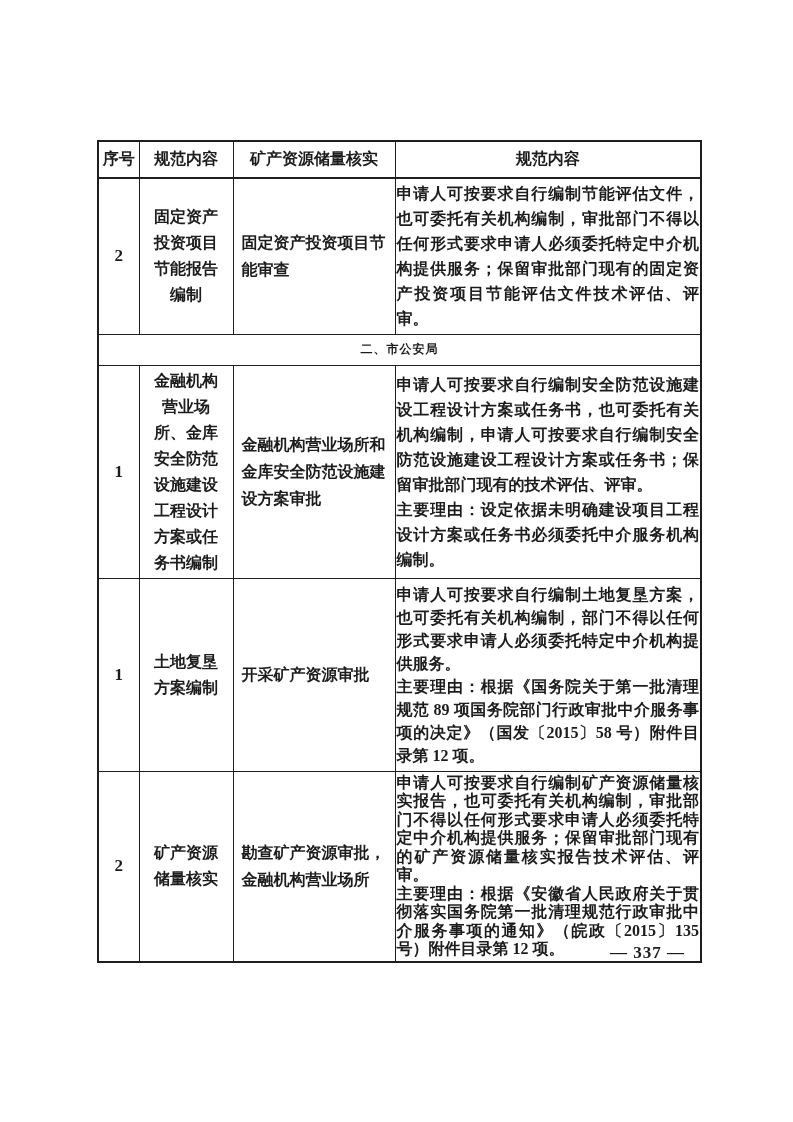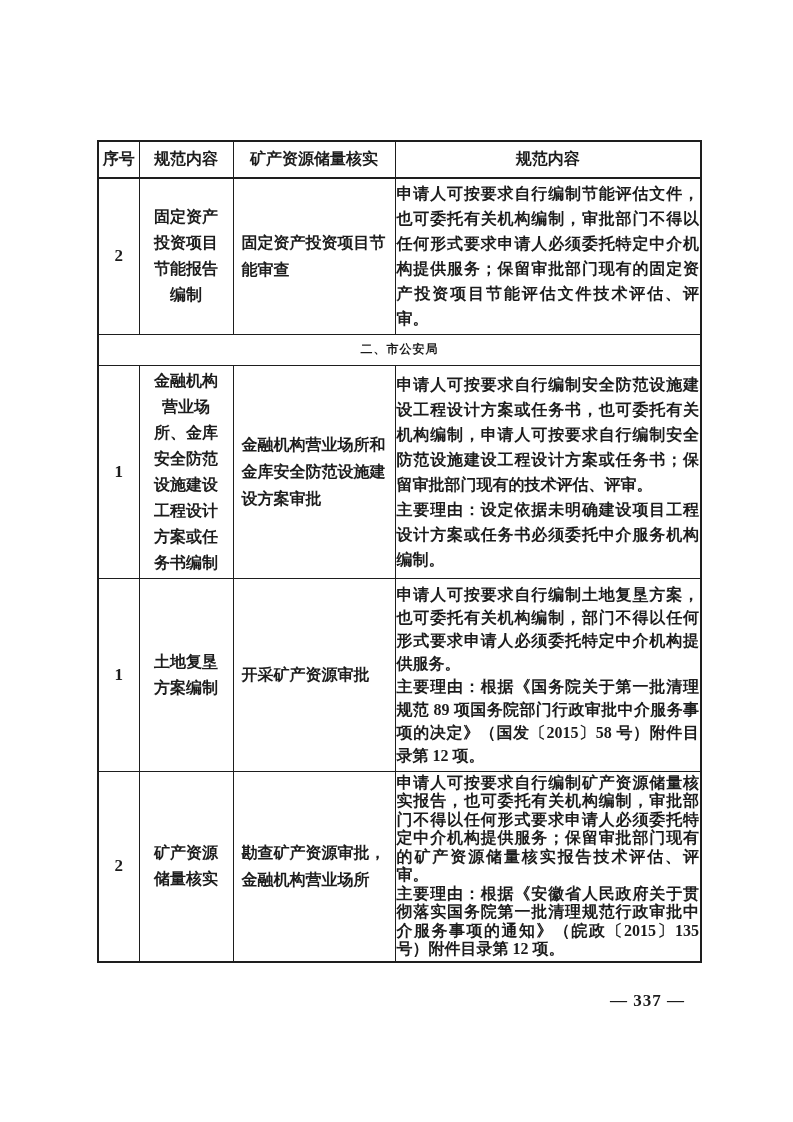--- a/index.html
+++ b/index.html
@@ -65,21 +65,21 @@
   tr.row-sec-1{height:31px;}
   tr.row-1{height:204px;}
   tr.row-sec-2{height:29px;}
   tr.row-2{height:193px;}
   tr.row-3{height:169px;}
   .lh25{line-height:25px;}
   .lh23{line-height:23px;}
   .lh18{line-height:18.5px;font-size:15.5px;border-radius:8px;}
   .page-number{
     position:absolute;
-    top:991px;
+    top:943px;
     right:108px;
     font-size:17px;
     font-weight:600;
     letter-spacing:1px;
     color:#1c1c1c;
   }
 </style>
 </head>
 <body>
 

